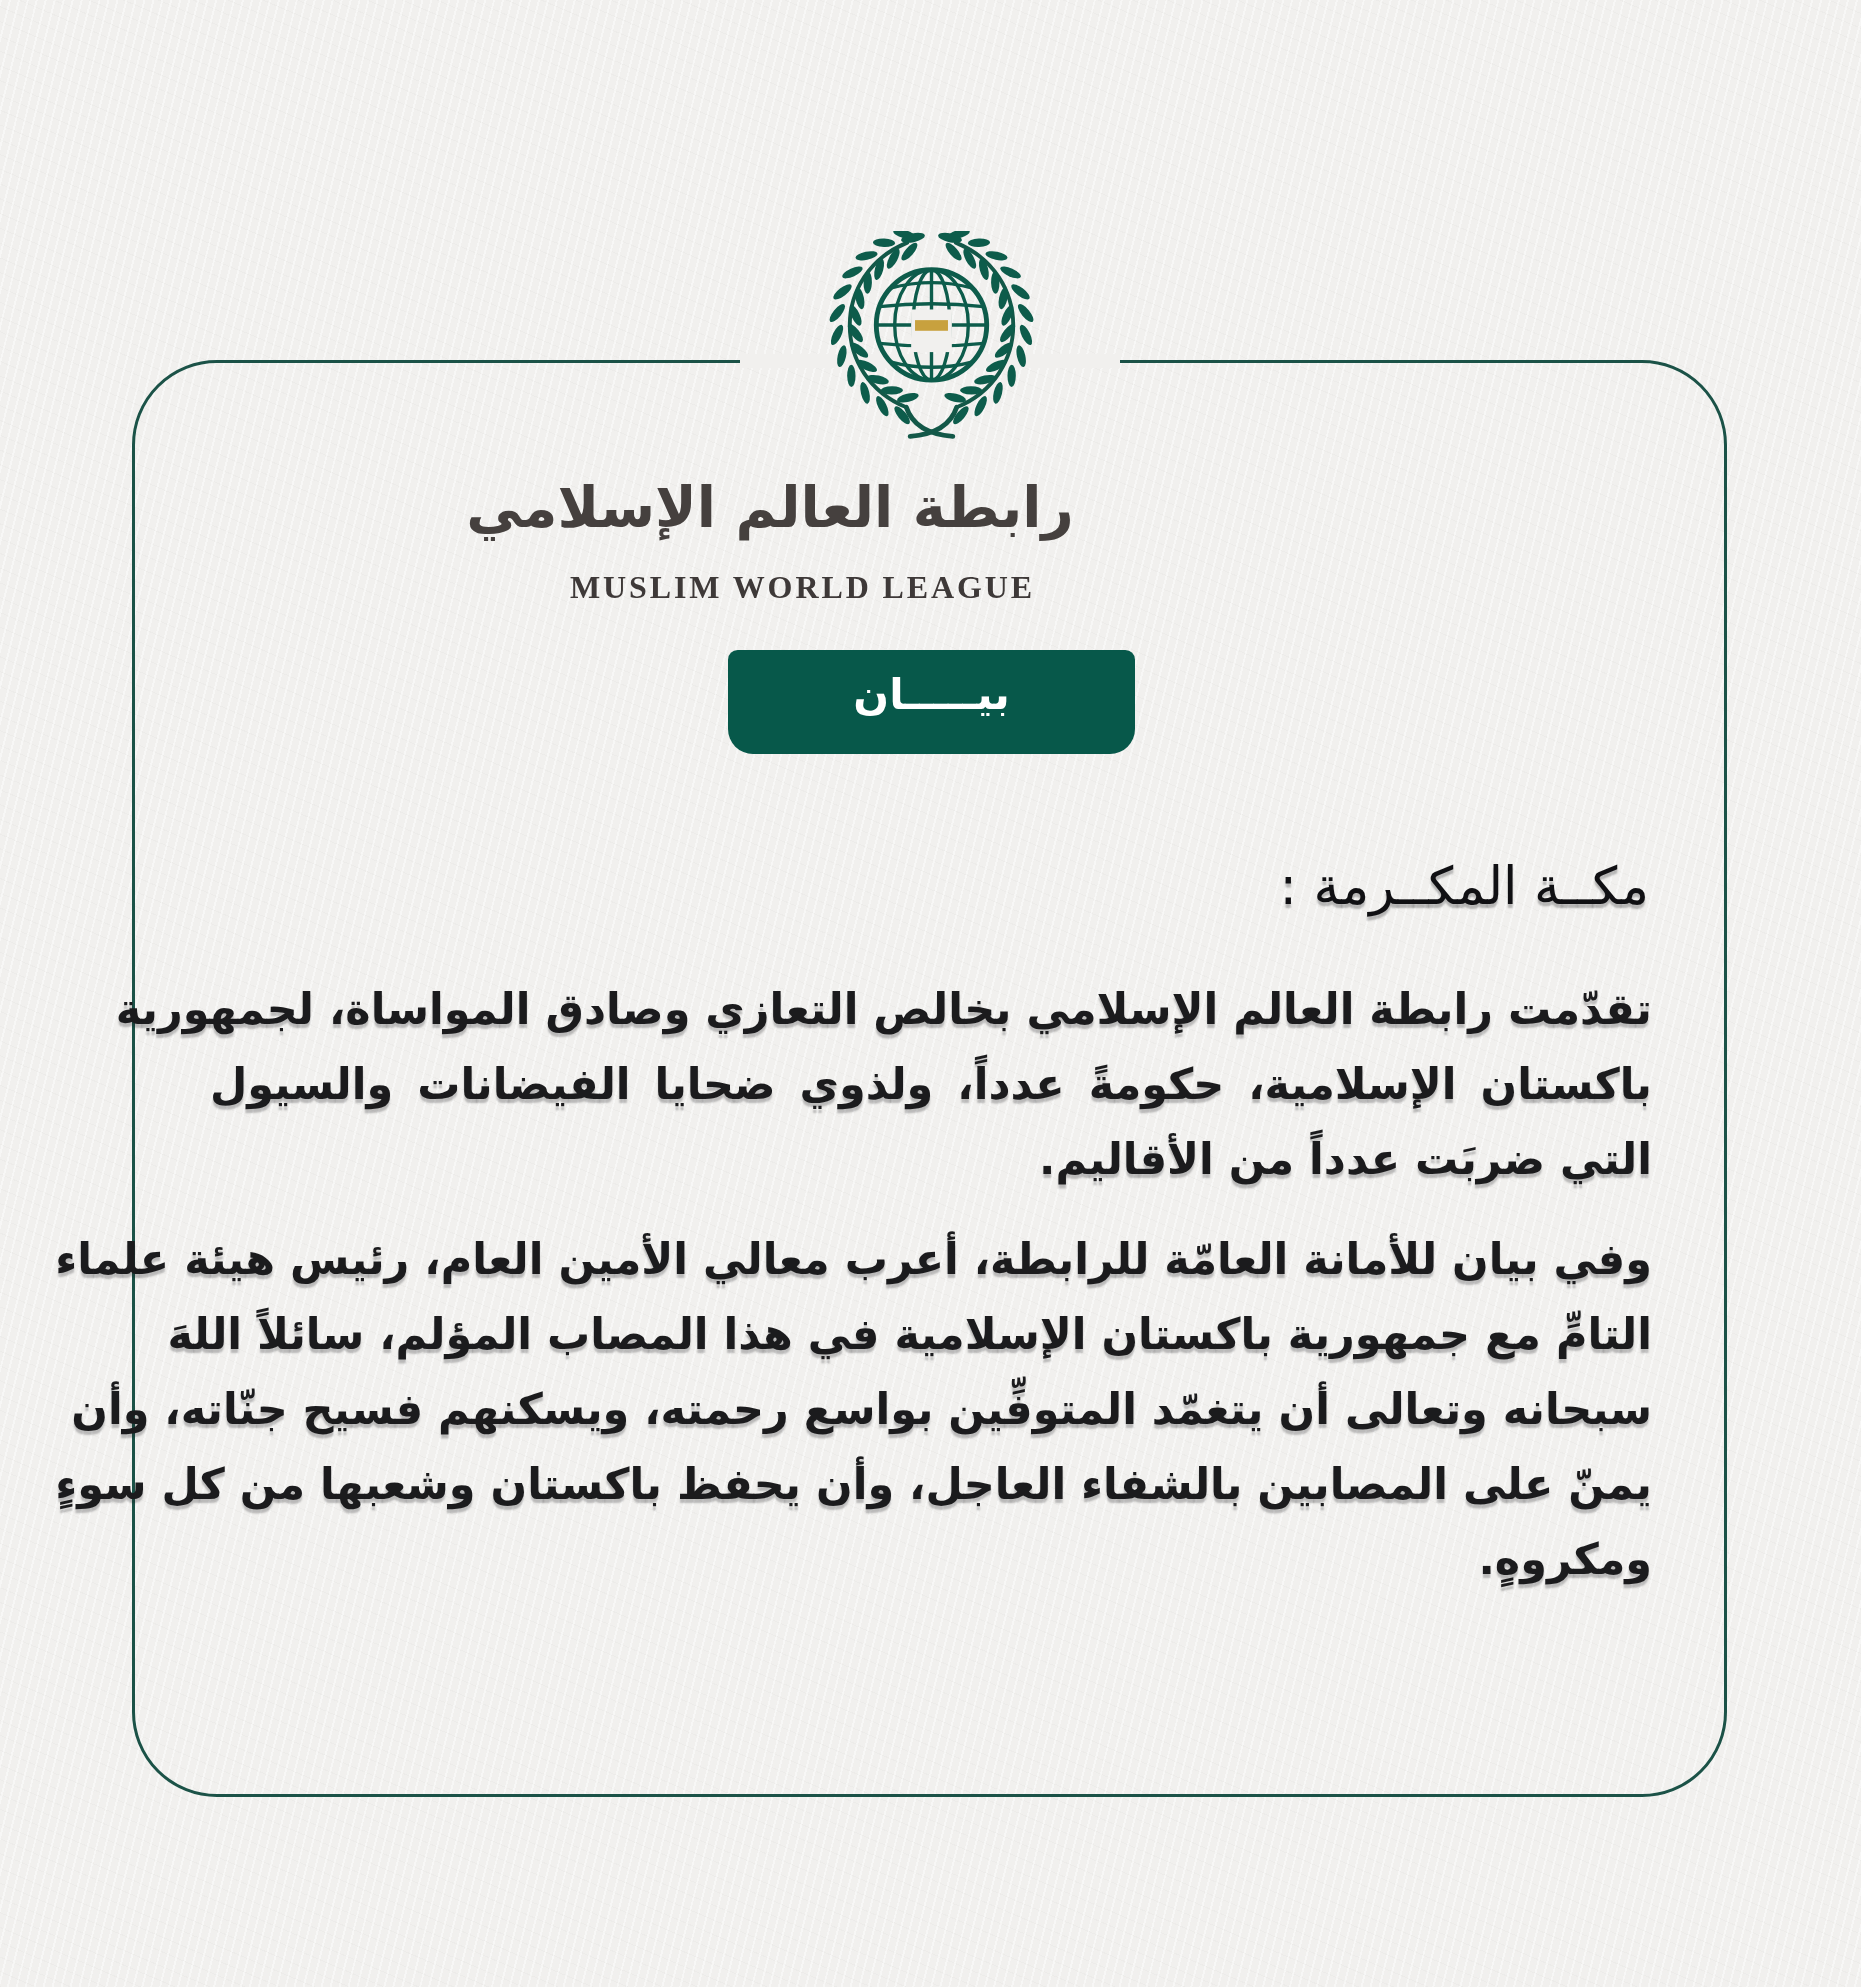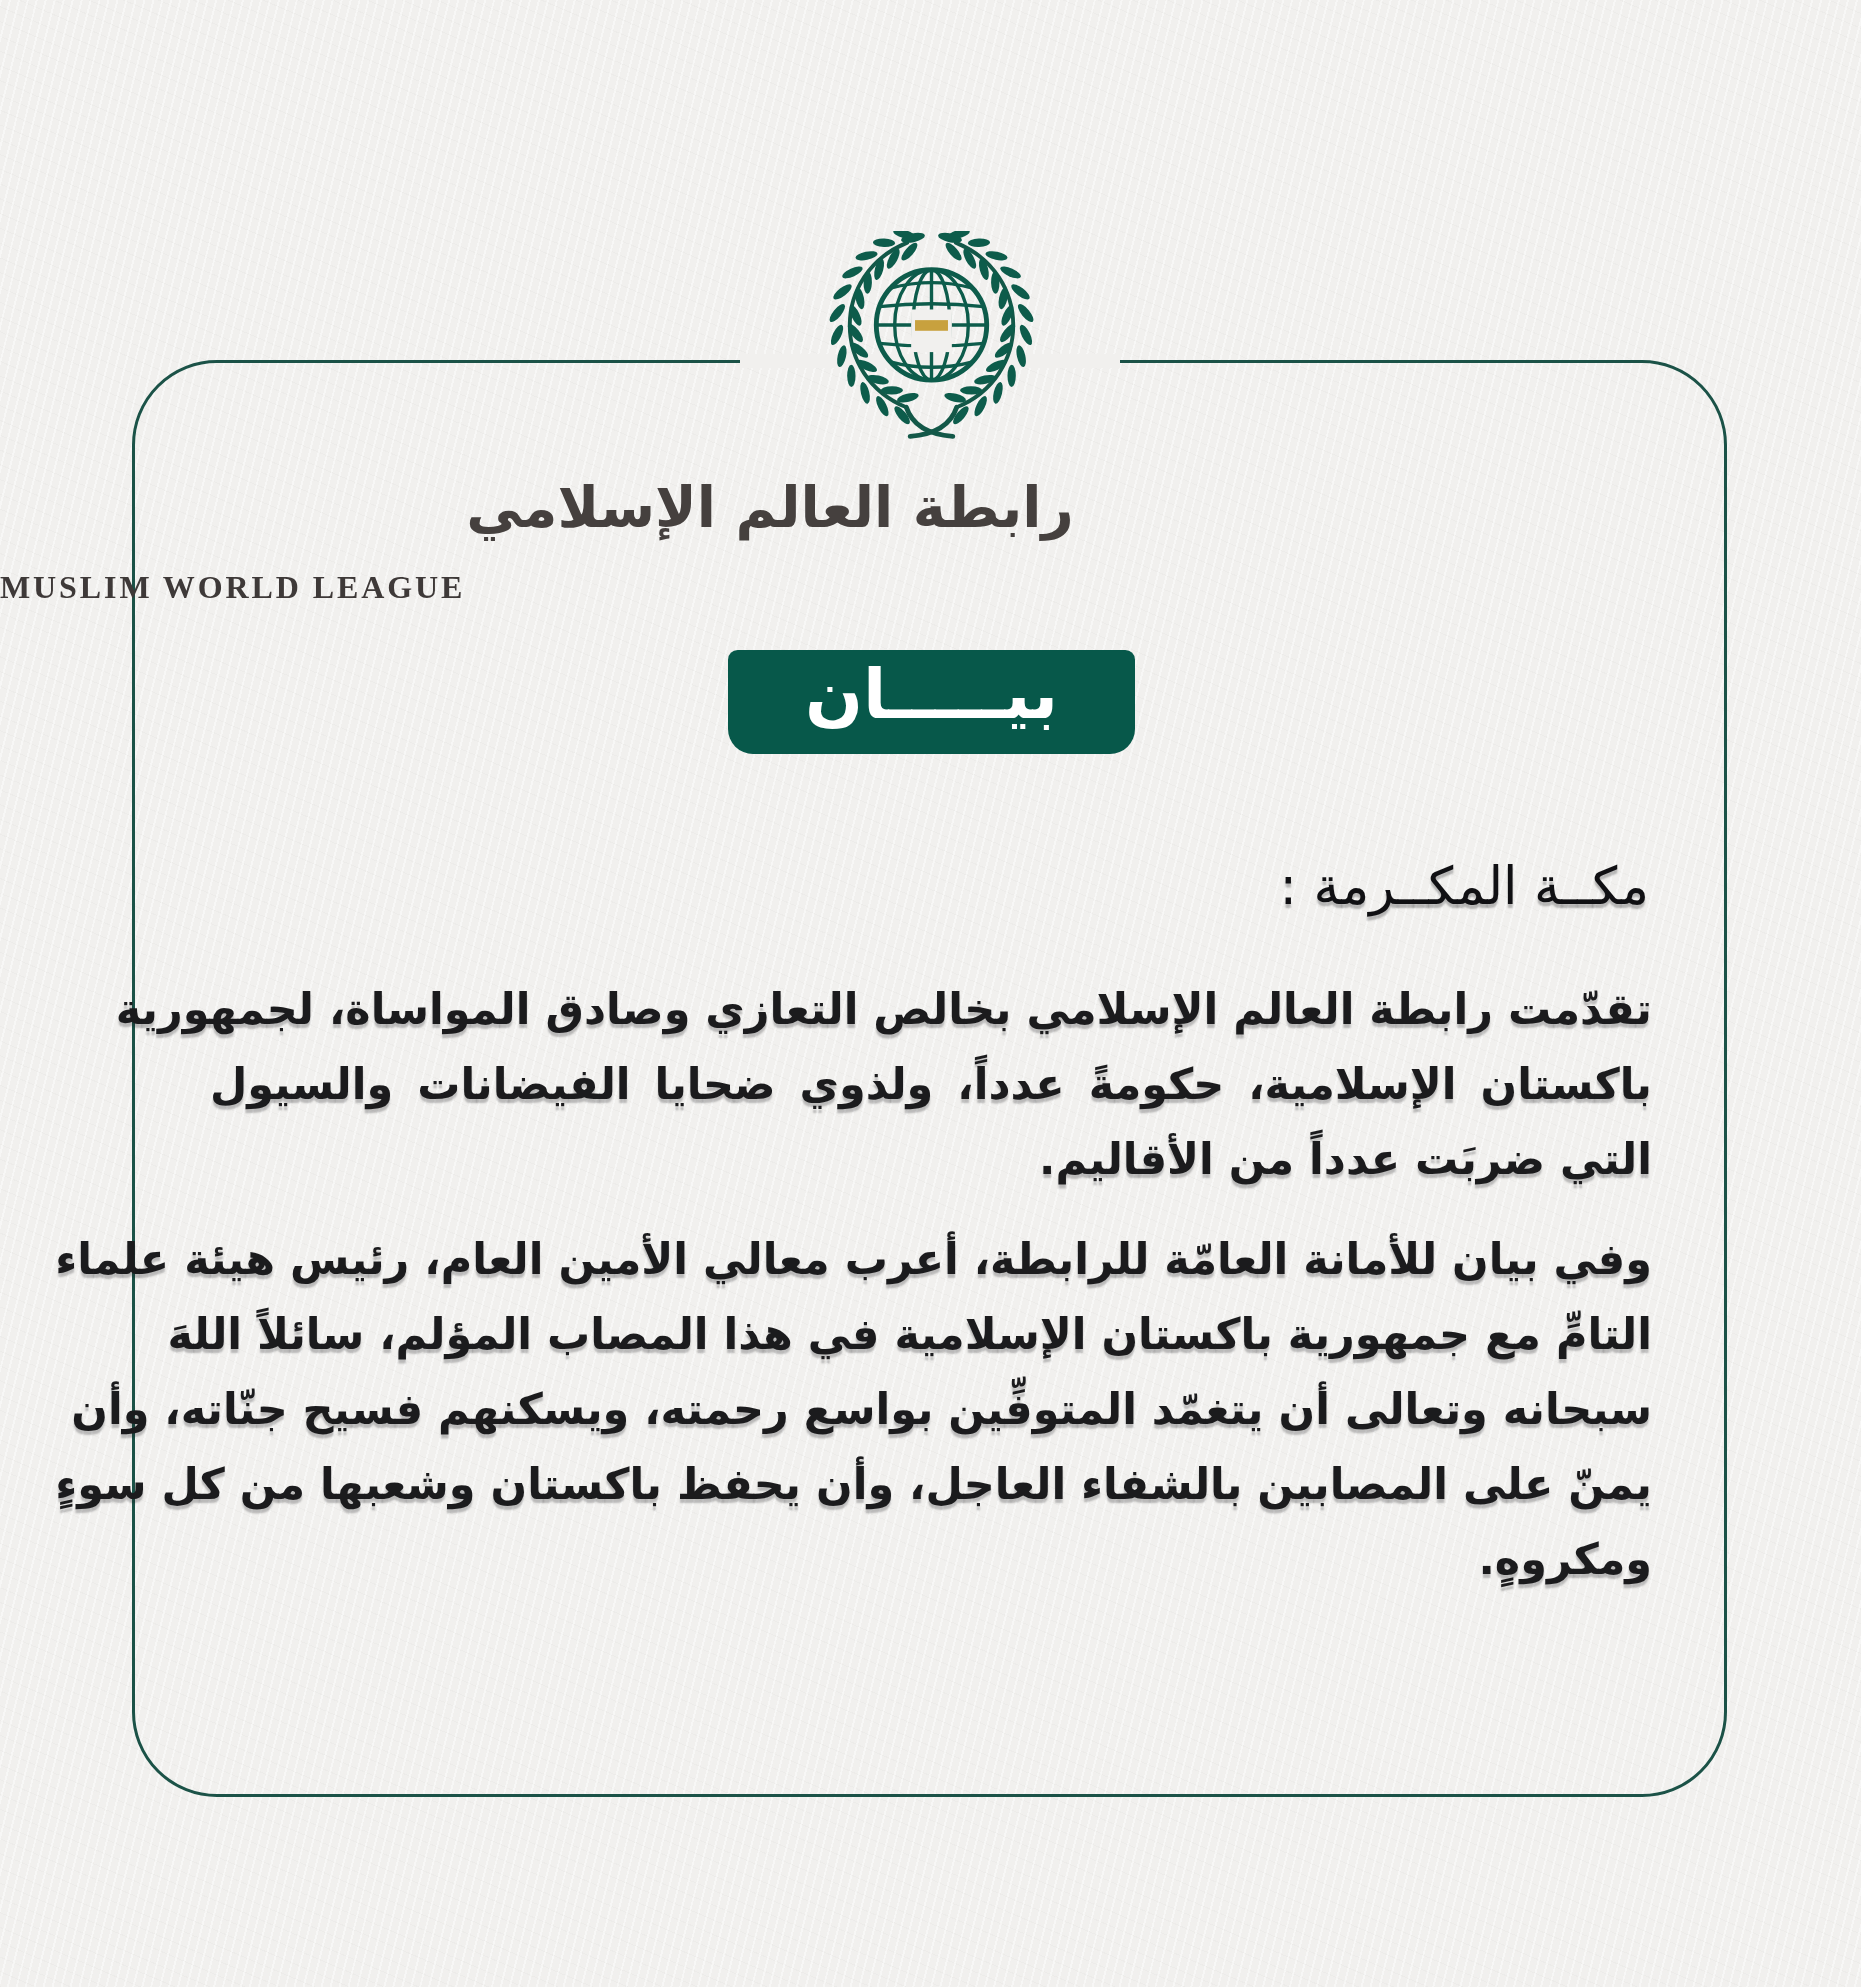--- a/index.html
+++ b/index.html
@@ -55,40 +55,41 @@
     font-weight: bold;
     font-size: 56px;
     line-height: 107px;
     color: #45403e;
     z-index: 3;
   }
   .brand-en {
     position: absolute;
     left: 0; top: 569px;
     width: 1605px;
+    text-align: center;
     font-family: "Liberation Serif", "DejaVu Serif", serif;
     font-weight: bold;
     font-size: 32px;
     letter-spacing: 2.9px;
     color: #3e3938;
     z-index: 3;
   }
   .banner {
     position: absolute;
     left: 728px; top: 650px;
     width: 407px; height: 104px;
     border-radius: 9.7px 9.7px 25px 25px;
     display: flex; align-items: center; justify-content: center;
     z-index: 3;
   }
   .banner .banner-label {
     direction: rtl;
     color: #ffffff;
     font-weight: bold;
-    font-size: 68px;
+    font-size: 42px;
     line-height: 1;
     padding-bottom: 13.6px; 
     font-family: "DejaVu Sans", sans-serif;
   }
   .heading {
     position: absolute;
     right: 212px; top: 856px;
     direction: rtl;
     font-weight: normal;
     font-size: 52px;

